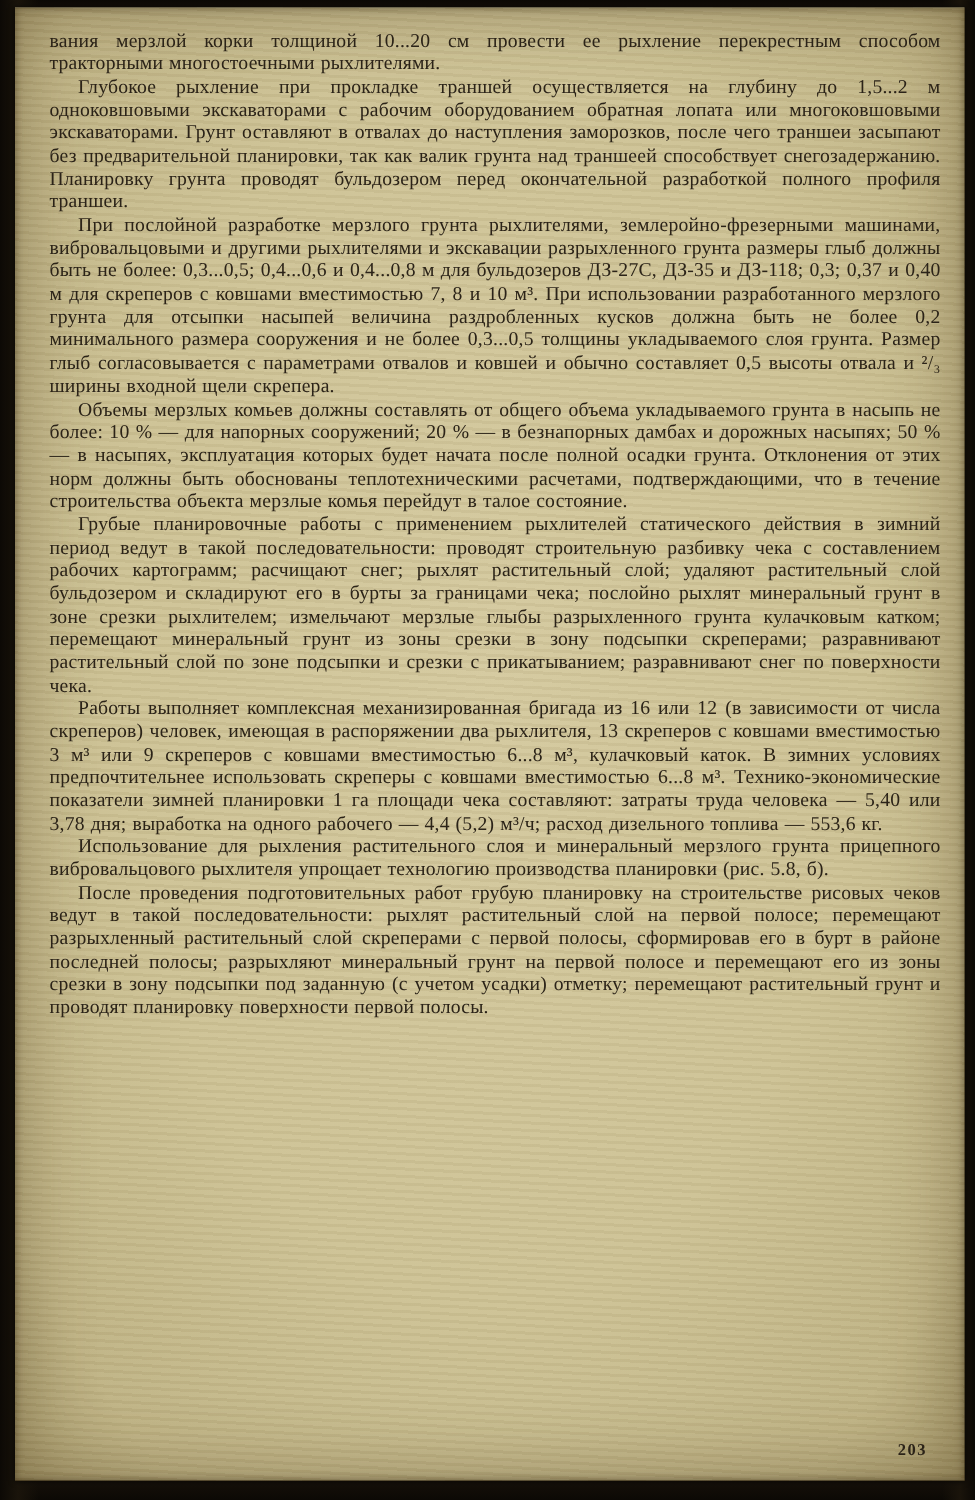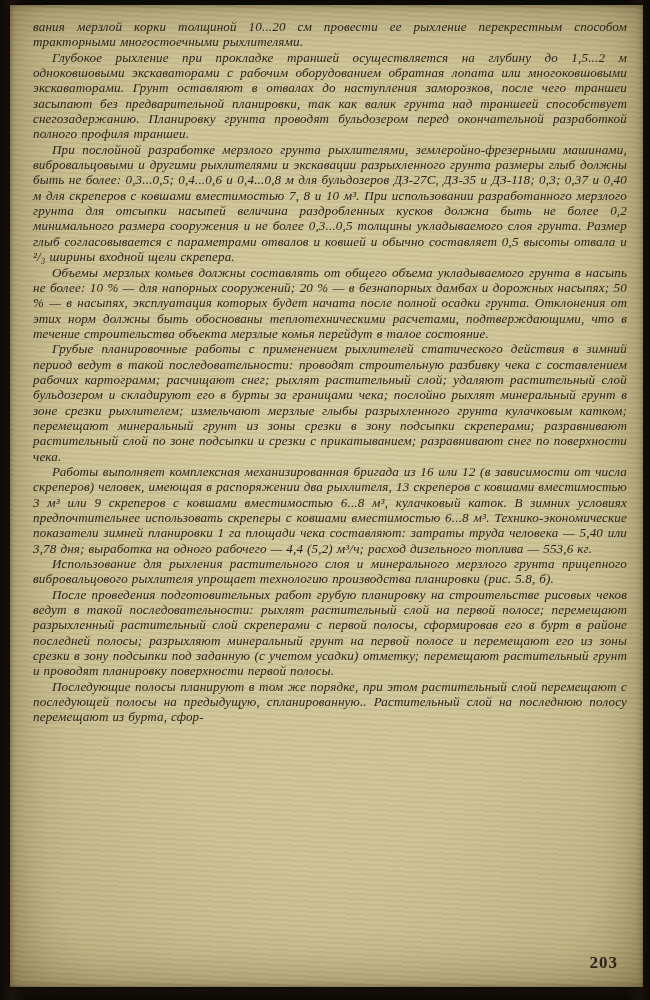--- a/index.html
+++ b/index.html
@@ -48,51 +48,49 @@
     position: absolute;
     top: 14px;
     left: 23px;
     right: 16px;
     color: #2b2318;
     font-size: 13.1px;
     line-height: 15.35px;
     text-align: justify;
     letter-spacing: 0.15px;
     word-spacing: 0.5px;
-    font-style: italic;
   }
   .text-block p {
     margin: 0;
     text-indent: 19px;
   }
   .text-block p.no-indent {
     text-indent: 0;
   }
   .page-number {
     position: absolute;
     right: 25px;
     bottom: 14px;
-    font-size: 17px;
+    font-size: 11px;
     font-weight: bold;
     color: #2b2318;
     letter-spacing: 1px;
   }
 </style>
 </head>
 <body>
 
 <div class="scan">
   <div class="page">
     <div class="grain"></div>
     <div class="text-block">
       <p class="no-indent">вания мерзлой корки толщиной 10...20 см провести ее рыхление перекрестным способом тракторными многостоечными рыхлителями.</p>
       <p>Глубокое рыхление при прокладке траншей осуществляется на глубину до 1,5...2 м одноковшовыми экскаваторами с рабочим оборудованием обратная лопата или многоковшовыми экскаваторами. Грунт оставляют в отвалах до наступления заморозков, после чего траншеи засыпают без предварительной планировки, так как валик грунта над траншеей способствует снегозадержанию. Планировку грунта проводят бульдозером перед окончательной разработкой полного профиля траншеи.</p>
       <p>При послойной разработке мерзлого грунта рыхлителями, землеройно-фрезерными машинами, вибровальцовыми и другими рыхлителями и экскавации разрыхленного грунта размеры глыб должны быть не более: 0,3...0,5; 0,4...0,6 и 0,4...0,8 м для бульдозеров ДЗ-27С, ДЗ-35 и ДЗ-118; 0,3; 0,37 и 0,40 м для скреперов с ковшами вместимостью 7, 8 и 10 м³. При использовании разработанного мерзлого грунта для отсыпки насыпей величина раздробленных кусков должна быть не более 0,2 минимального размера сооружения и не более 0,3...0,5 толщины укладываемого слоя грунта. Размер глыб согласовывается с параметрами отвалов и ковшей и обычно составляет 0,5 высоты отвала и ²/₃ ширины входной щели скрепера.</p>
       <p>Объемы мерзлых комьев должны составлять от общего объема укладываемого грунта в насыпь не более: 10 % — для напорных сооружений; 20 % — в безнапорных дамбах и дорожных насыпях; 50 % — в насыпях, эксплуатация которых будет начата после полной осадки грунта. Отклонения от этих норм должны быть обоснованы теплотехническими расчетами, подтверждающими, что в течение строительства объекта мерзлые комья перейдут в талое состояние.</p>
       <p>Грубые планировочные работы с применением рыхлителей статического действия в зимний период ведут в такой последовательности: проводят строительную разбивку чека с составлением рабочих картограмм; расчищают снег; рыхлят растительный слой; удаляют растительный слой бульдозером и складируют его в бурты за границами чека; послойно рыхлят минеральный грунт в зоне срезки рыхлителем; измельчают мерзлые глыбы разрыхленного грунта кулачковым катком; перемещают минеральный грунт из зоны срезки в зону подсыпки скреперами; разравнивают растительный слой по зоне подсыпки и срезки с прикатыванием; разравнивают снег по поверхности чека.</p>
       <p>Работы выполняет комплексная механизированная бригада из 16 или 12 (в зависимости от числа скреперов) человек, имеющая в распоряжении два рыхлителя, 13 скреперов с ковшами вместимостью 3 м³ или 9 скреперов с ковшами вместимостью 6...8 м³, кулачковый каток. В зимних условиях предпочтительнее использовать скреперы с ковшами вместимостью 6...8 м³. Технико-экономические показатели зимней планировки 1 га площади чека составляют: затраты труда человека — 5,40 или 3,78 дня; выработка на одного рабочего — 4,4 (5,2) м³/ч; расход дизельного топлива — 553,6 кг.</p>
-      <p>Использование для рыхления растительного слоя и минерального мерзлого грунта прицепного вибровальцового рыхлителя упрощает технологию производства планировки (рис. 5.8, б).</p>
+      <p>Использование для рыхления растительного слоя и минеральный мерзлого грунта прицепного вибровальцового рыхлителя упрощает технологию производства планировки (рис. 5.8, б).</p>
       <p>После проведения подготовительных работ грубую планировку на строительстве рисовых чеков ведут в такой последовательности: рыхлят растительный слой на первой полосе; перемещают разрыхленный растительный слой скреперами с первой полосы, сформировав его в бурт в районе последней полосы; разрыхляют минеральный грунт на первой полосе и перемещают его из зоны срезки в зону подсыпки под заданную (с учетом усадки) отметку; перемещают растительный грунт и проводят планировку поверхности первой полосы.</p>
-      <p>Последующие полосы планируют в том же порядке, при этом растительный слой перемещают с последующей полосы на предыдущую, спланированную.. Растительный слой на последнюю полосу перемещают из бурта, сфор-</p>
     </div>
     <div class="page-number">203</div>
   </div>
 </div>
 
 </body></html>

